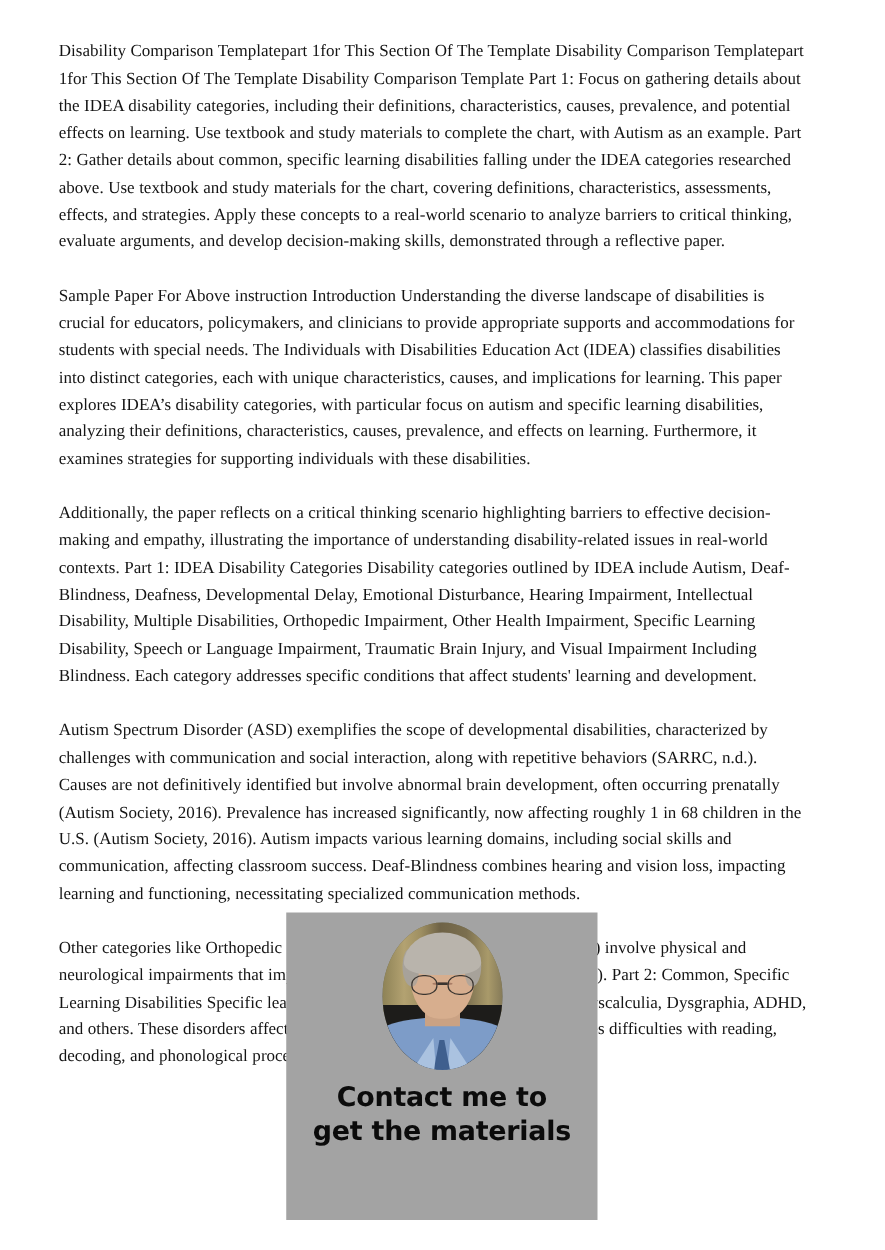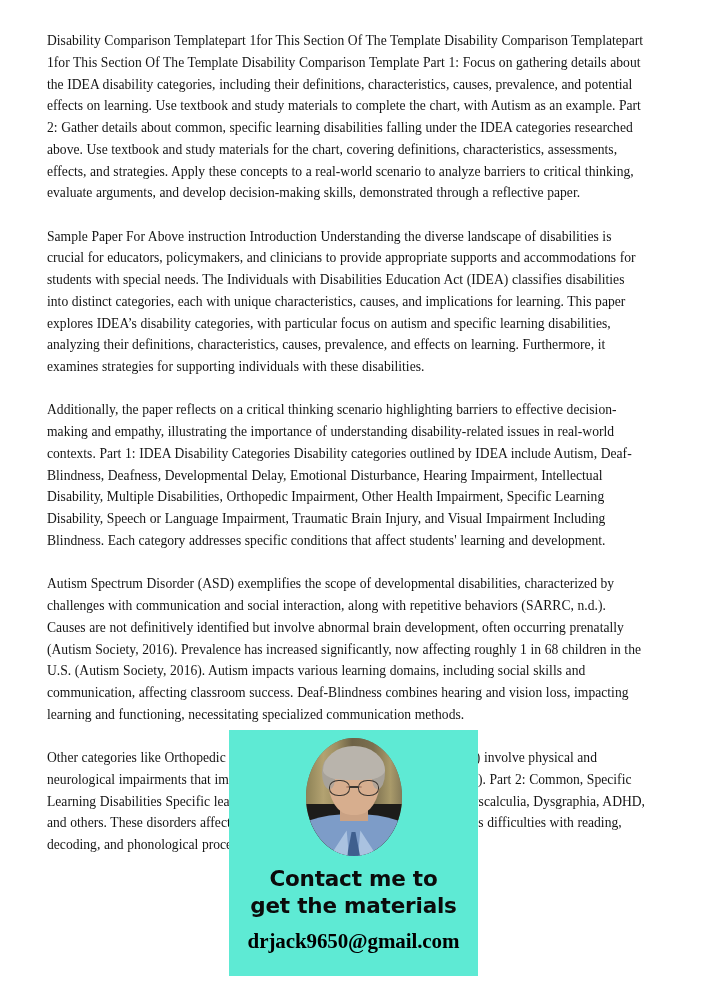--- a/index.html
+++ b/index.html
@@ -42,21 +42,21 @@
   }
   .para:last-child { margin-bottom: 0; }
 
   
   .promo-overlay {
     position: absolute;
     left: 229px;
     top: 730px;
     width: 249px;
     height: 246px;
-    background: #5eead4;
+    background: #a3a3a3;
     overflow: hidden;
     display: flex;
     flex-direction: column;
     align-items: center;
   }
 
   .promo-photo {
     position: relative;
     width: 96px;
     height: 118px;
@@ -260,16 +260,15 @@
       <div class="hair"></div>
       <div class="glasses">
         <div class="lens l"></div>
         <div class="lens r"></div>
         <div class="bridge"></div>
       </div>
     </div>
 
     <div class="promo-line first">Contact me to</div>
     <div class="promo-line">get the materials</div>
-    <div class="promo-email">drjack9650@gmail.com</div>
   </div>
 
 </div>
 
 </body></html>

